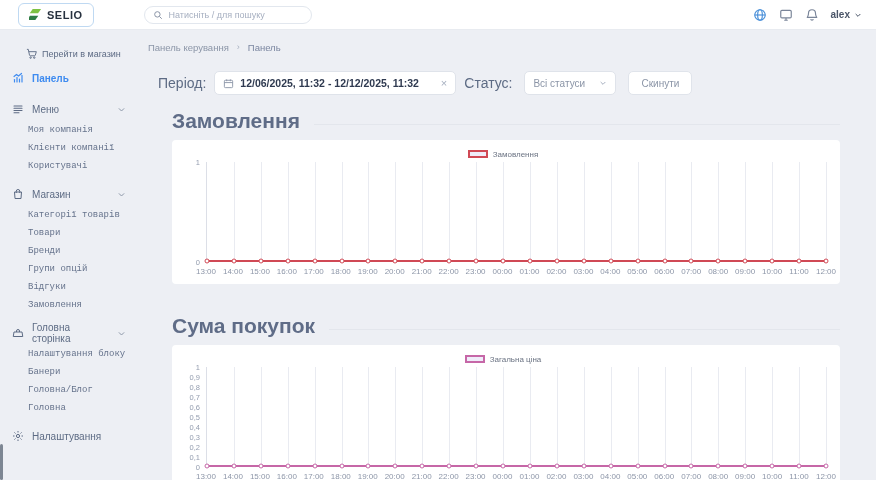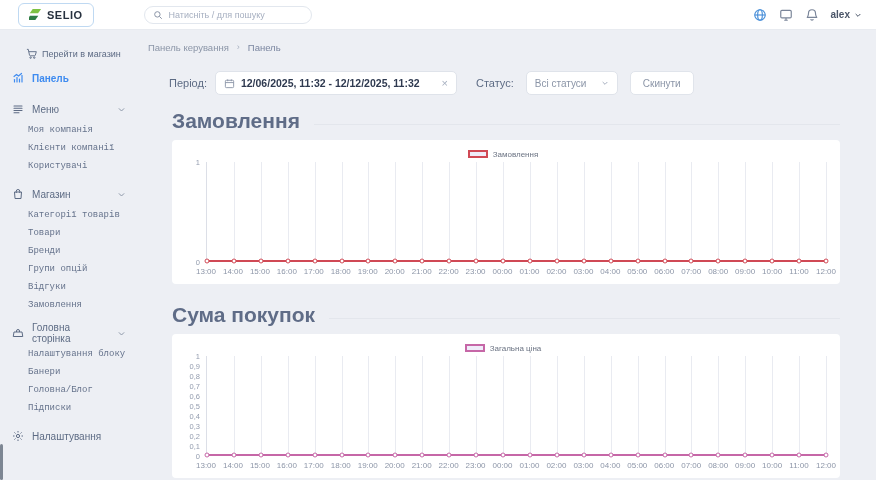--- a/index.html
+++ b/index.html
@@ -33,21 +33,21 @@
   .nav-item .chev { margin-left:auto; margin-right:14px; display:flex; }
   .nav-children { margin-left:28px;font-family:Liberation Mono, monospace; }
   .nav-child { font-size:9px; color:#66738c; height:18px; display:flex; align-items:center; cursor:pointer; }
   .side-scroll { position:absolute; left:0; bottom:0; width:3px; height:36px;
     background:#7d8693; border-radius:2px; }
   
   .breadcrumb { display:flex; gap:8px; font-size:9.5px; color:#8b95a7; }
   .crumb-current { color:#7b86a0; }
   .crumb-sep { font-size:9px; color:#a7b0c0; }
   .filter-row { display:flex; align-items:center; margin:18px 0 0 10px; gap:8px; }
-  .filter-label { font-size:11px; color:#5d6b84;margin-left:11px; }
+  .filter-label { font-size:14px; color:#5d6b84; }
   .date-input { width:242px; height:24px; background:#fff; border:1px solid #dfe3ea; border-radius:5px;
     display:flex; align-items:center; gap:6px; padding:0 8px; cursor:text; }
   .date-input .val { font-size:10.5px; font-weight:700; color:#2f3a50; white-space:nowrap; }
   .date-input .clear { margin-left:auto; color:#a7b0c0; font-size:11px; cursor:pointer; line-height:1; }
   .status-select { width:92px; height:24px; background:#fff; border:1px solid #dfe3ea; border-radius:5px;
     display:flex; align-items:center; padding:0 8px; font-size:10px; color:#8b95a7; cursor:pointer; margin-left:4px;}
   .status-select .chev { margin-left:auto; display:flex; }
   .reset-btn { height:24px; background:#fff; border:1px solid #e0e4eb; border-radius:5px;
     padding:0 12px; font-size:10px; color:#8b95a7; cursor:pointer; margin-left:4px; font-family:inherit; }
   
@@ -199,21 +199,21 @@
           <span class="chev">
             <svg width="9" height="9" viewBox="0 0 24 24" fill="none" stroke="#8b95a7" stroke-width="2.6">
               <path d="M5 9l7 7 7-7"></path>
             </svg>
           </span>
         </div>
         <div class="nav-children">
           <div class="nav-child">Налаштування блоку</div>
           <div class="nav-child">Банери</div>
           <div class="nav-child">Головна/Блог</div>
-          <div class="nav-child">Підписки</div>
+          <div class="nav-child">Головна</div>
         </div>
         <div class="nav-item">
           <span style="display: flex;">
             <svg width="12" height="12" viewBox="0 0 24 24" fill="none" stroke="currentColor" stroke-width="2">
               <circle cx="12" cy="12" r="3.2"></circle>
               <path d="M12 2v3M12 19v3M2 12h3M19 12h3M4.9 4.9l2.1 2.1M17 17l2.1 2.1M19.1 4.9L17 7M7 17l-2.1 2.1"></path>
             </svg>
           </span>
           <span>Налаштування</span>
         </div>
@@ -338,21 +338,21 @@
           <div class="xtick" style="left: 73.913%;">06:00</div>
           <div class="xtick" style="left: 78.2609%;">07:00</div>
           <div class="xtick" style="left: 82.6087%;">08:00</div>
           <div class="xtick" style="left: 86.9565%;">09:00</div>
           <div class="xtick" style="left: 91.3043%;">10:00</div>
           <div class="xtick" style="left: 95.6522%;">11:00</div>
           <div class="xtick" style="left: 100%;">12:00</div>
         </div>
     </div>
 
-    <div class="section-head" style="margin-top:19px">
+    <div class="section-head" style="margin-top:30px">
       <span class="section-title">Сума покупок</span>
       <span class="section-rule"></span>
     </div>
     <div class="chart-card" id="chart-1">
       <div class="legend">
         <span class="legend-swatch" style="border-color: rgb(198, 103, 167); background: rgb(239, 236, 249);"></span>
         <span class="legend-label">Загальна ціна</span>
       </div>
       <div class="plot-row">
         <div class="ylabels">

